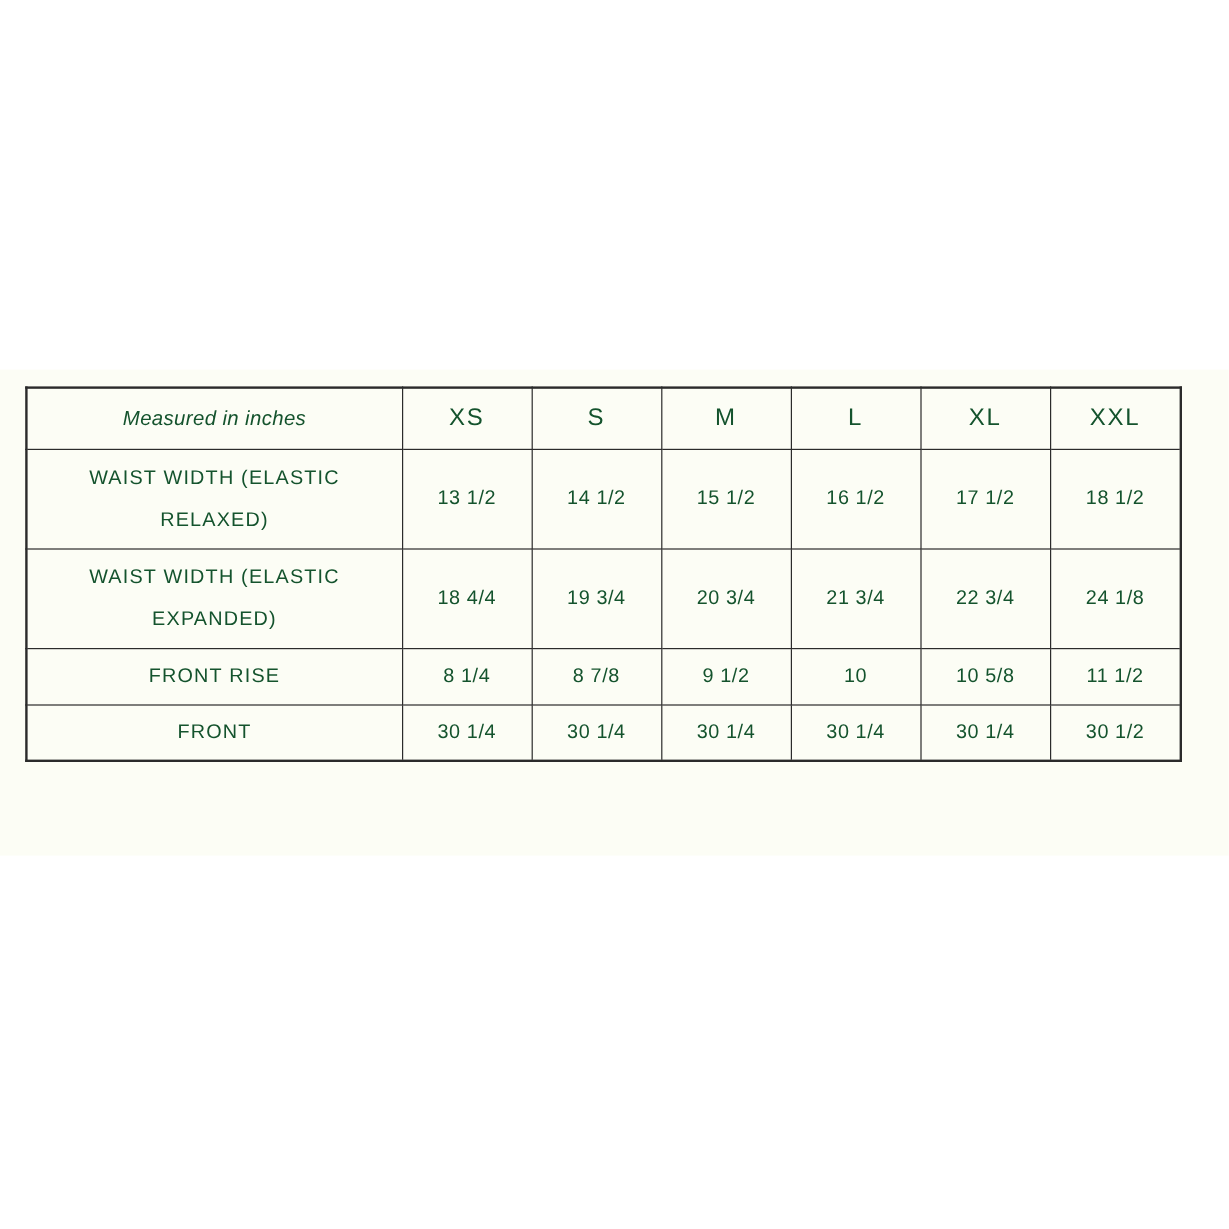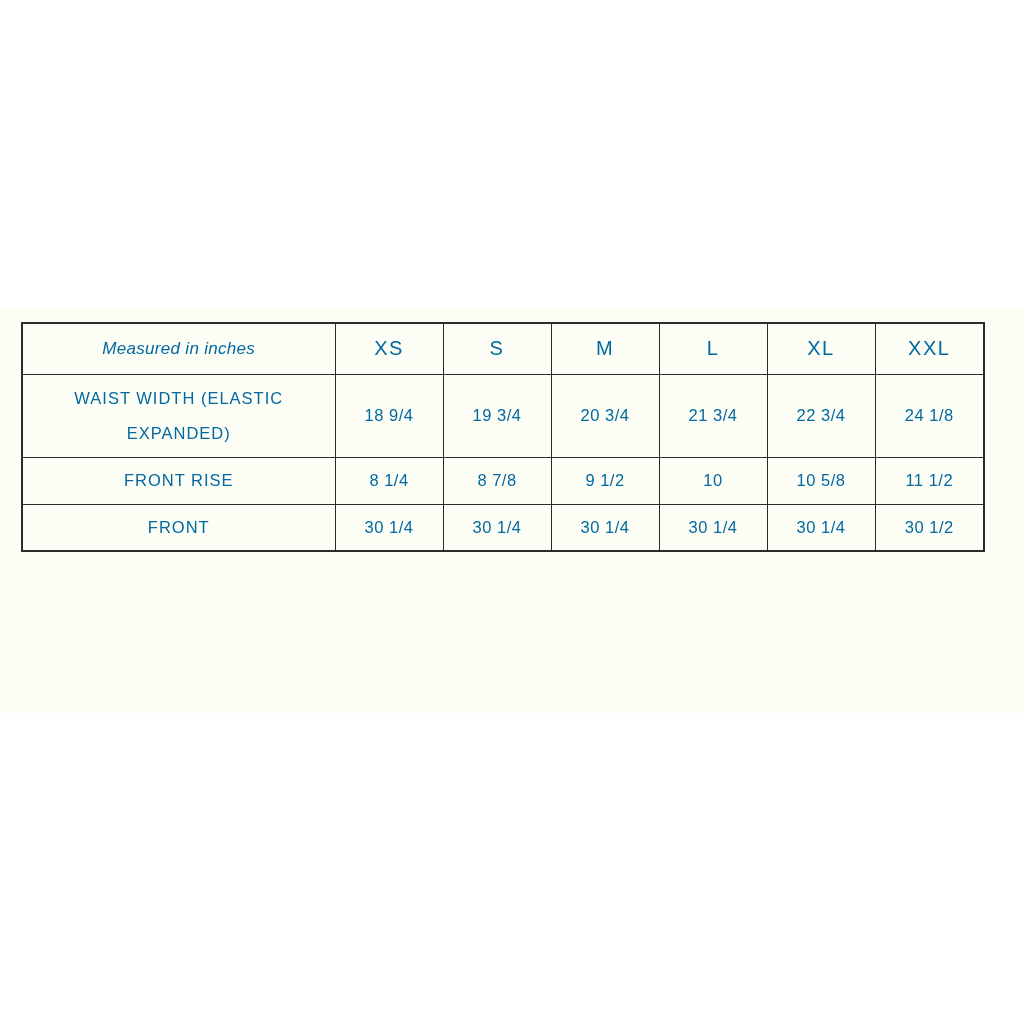--- a/index.html
+++ b/index.html
@@ -23,21 +23,21 @@
     background: #fcfdf5;
   }
   table.size-chart {
     position: absolute;
     left: 21px;
     top: 322px;
     width: 962px;
     table-layout: fixed;
     border-collapse: collapse;
     border: 2px solid #2b2b2b;
-    color: #0369a1;
+    color: #14532d;
     background: transparent;
   }
   .size-chart th,
   .size-chart td {
     border: 1.5px solid #2b2b2b;
     text-align: center;
     vertical-align: middle;
     font-weight: 400;
     padding: 0 10px;
   }
@@ -84,22 +84,31 @@
       <th class="col-header">XS</th>
       <th class="col-header">S</th>
       <th class="col-header">M</th>
       <th class="col-header">L</th>
       <th class="col-header">XL</th>
       <th class="col-header">XXL</th>
     </tr>
   </thead>
   <tbody>
     <tr class="r-tall">
+      <td class="row-label">WAIST WIDTH (ELASTIC RELAXED)</td>
+      <td class="cell-value">13 1/2</td>
+      <td class="cell-value">14 1/2</td>
+      <td class="cell-value">15 1/2</td>
+      <td class="cell-value">16 1/2</td>
+      <td class="cell-value">17 1/2</td>
+      <td class="cell-value">18 1/2</td>
+    </tr>
+    <tr class="r-tall">
       <td class="row-label">WAIST WIDTH (ELASTIC EXPANDED)</td>
-      <td class="cell-value">18 9/4</td>
+      <td class="cell-value">18 4/4</td>
       <td class="cell-value">19 3/4</td>
       <td class="cell-value">20 3/4</td>
       <td class="cell-value">21 3/4</td>
       <td class="cell-value">22 3/4</td>
       <td class="cell-value">24 1/8</td>
     </tr>
     <tr class="r-short">
       <td class="row-label">FRONT RISE</td>
       <td class="cell-value">8 1/4</td>
       <td class="cell-value">8 7/8</td>

